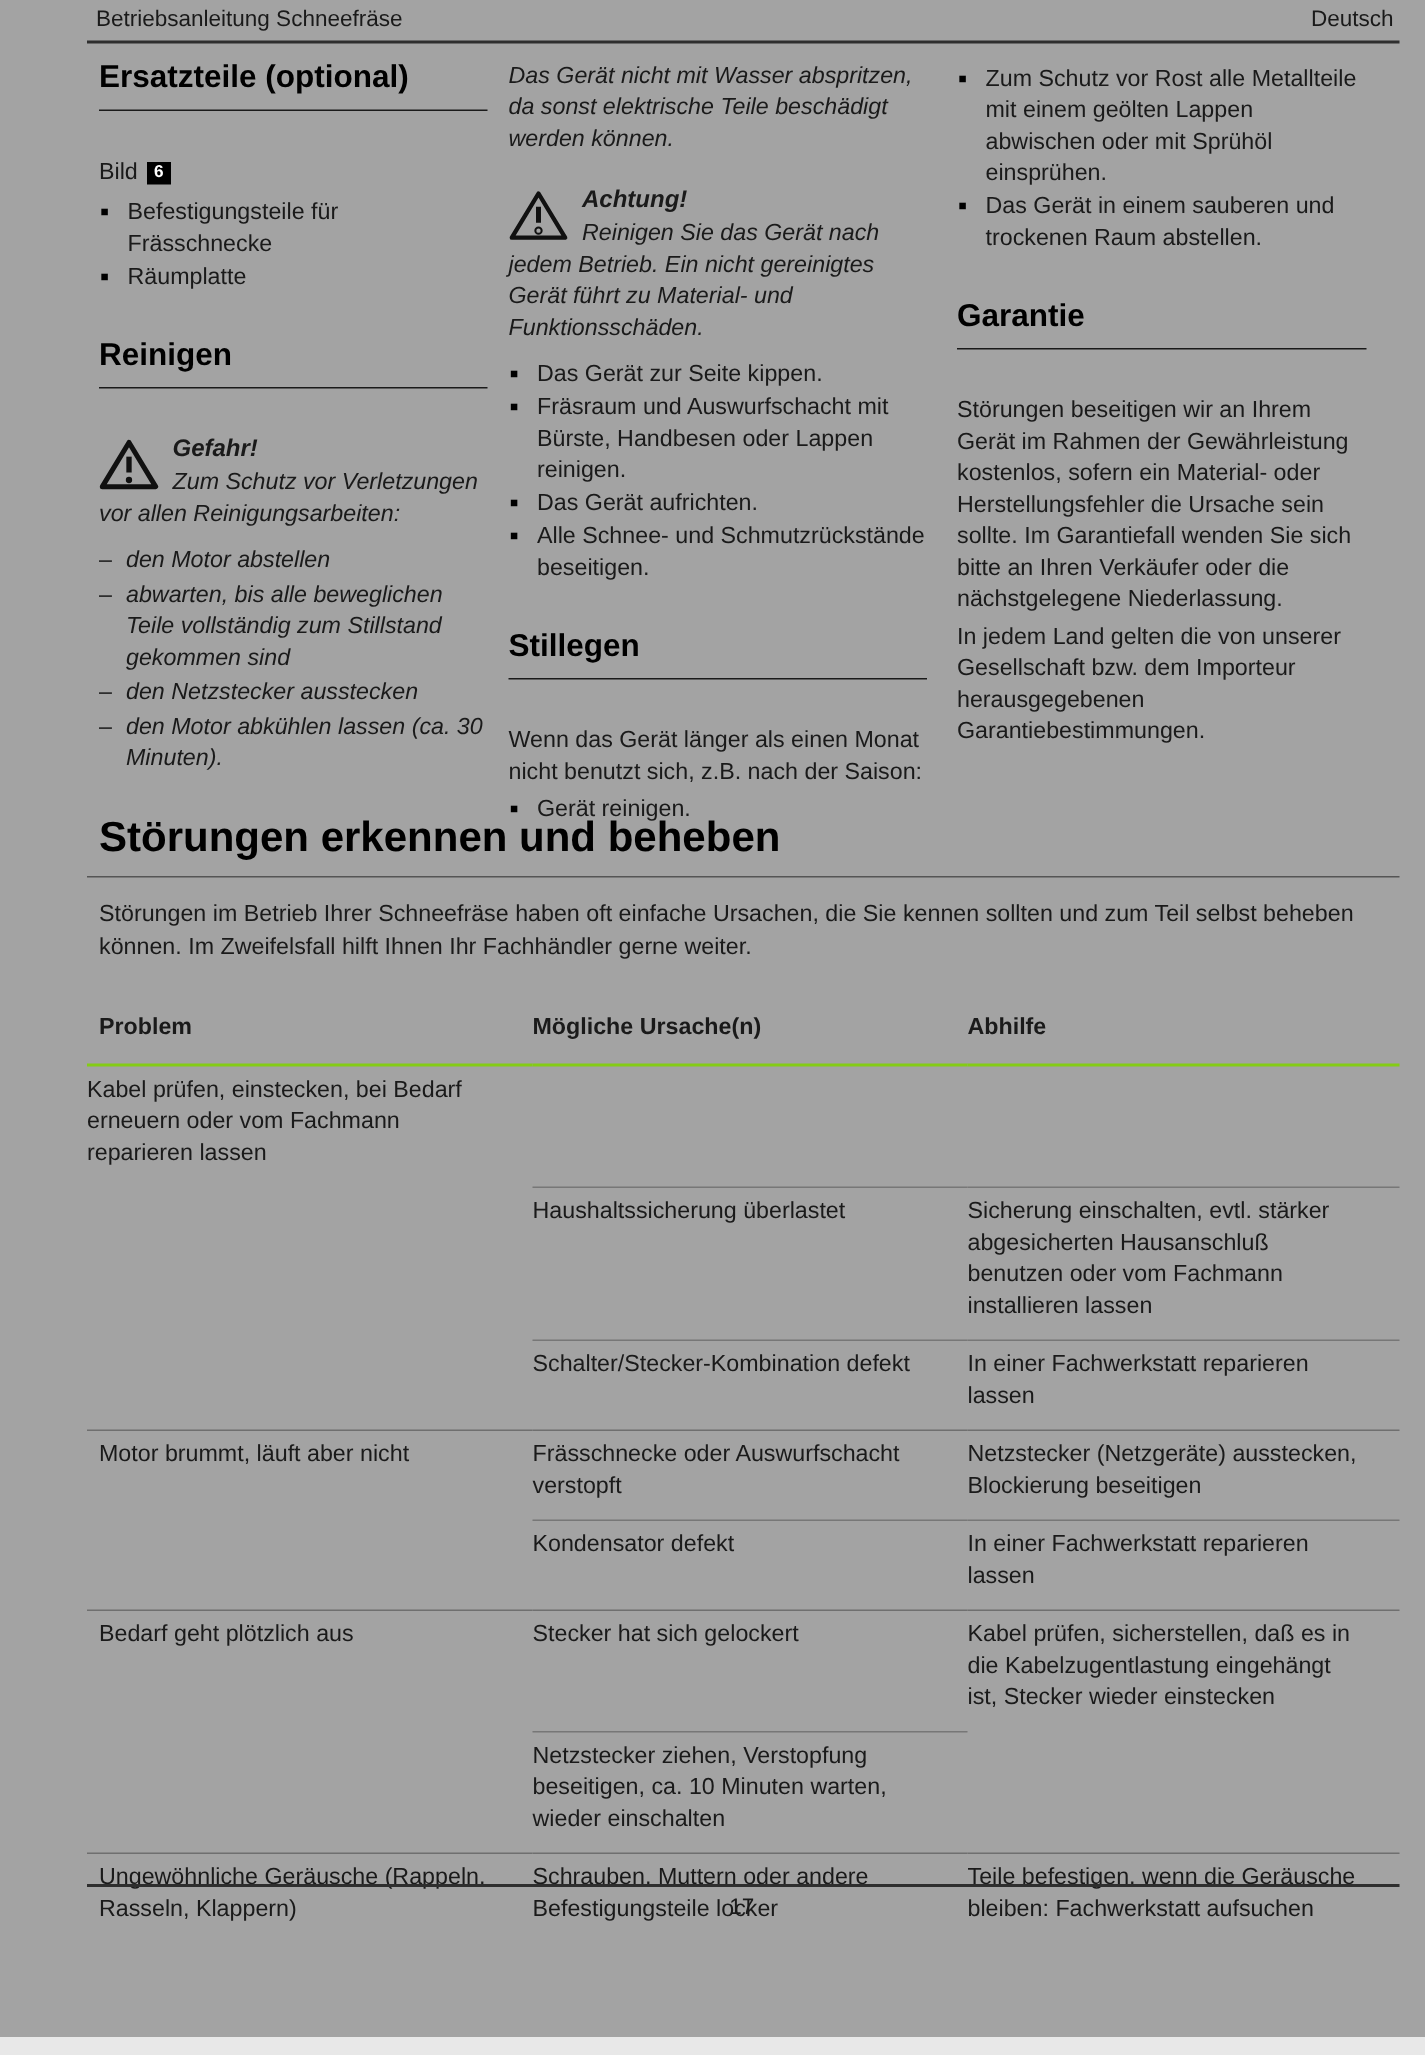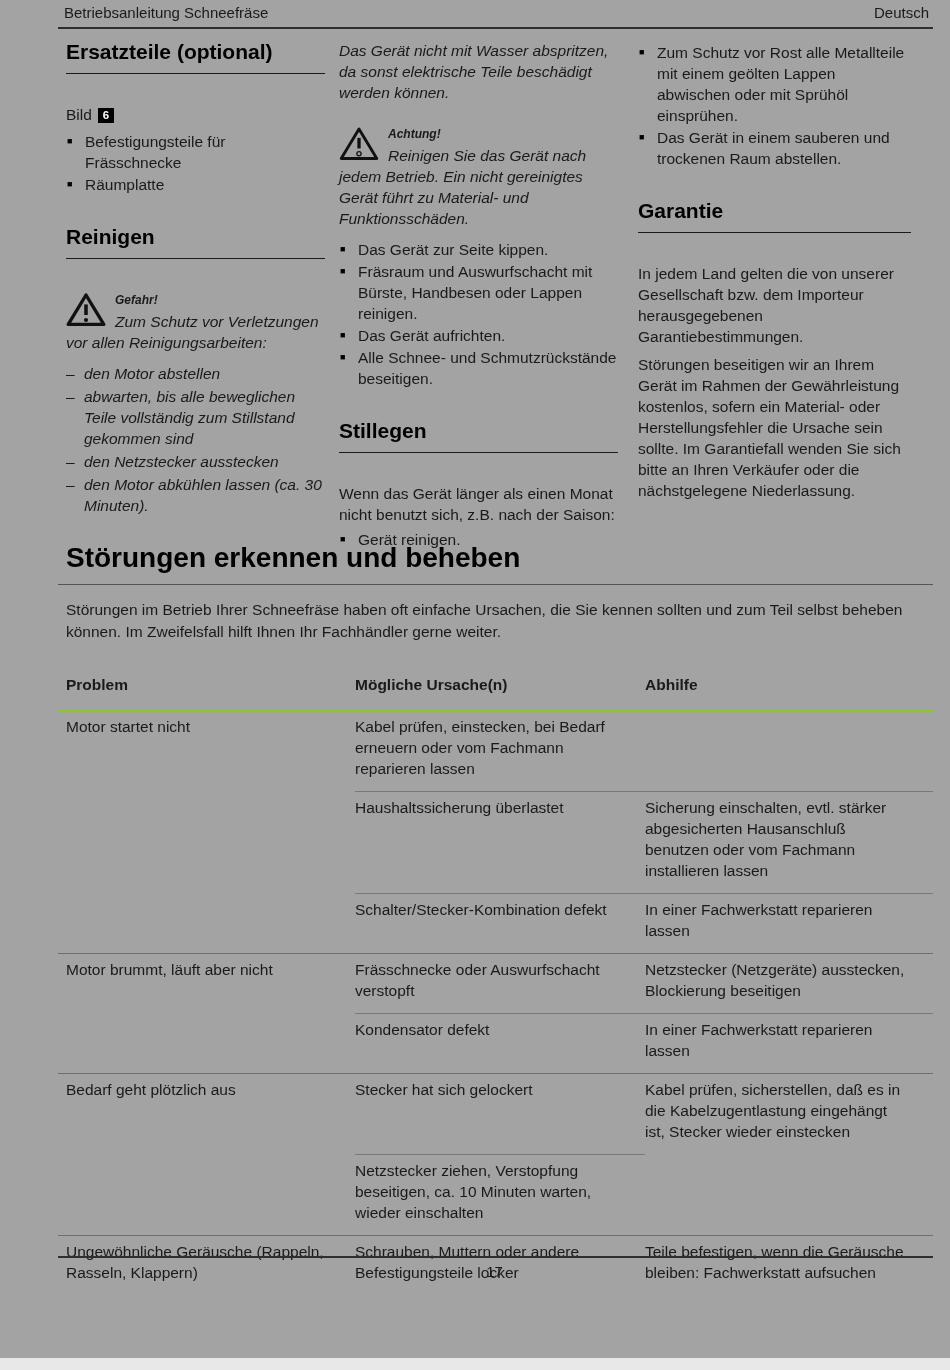--- a/index.html
+++ b/index.html
@@ -68,21 +68,21 @@
   .bild-badge {
     display: inline-block; background: #000; color: #fff;
     font-size: 11.5px; font-weight: bold; line-height: 15px;
     min-width: 16px; height: 15px; text-align: center;
     vertical-align: 1px; margin-left: 6px; padding: 0 2px;
   }
 
   
   .warnblock { margin: 20px 0 10px 0; }
   .warn-tri { float: left; width: 40px; height: 36px; margin: 3px 9px 2px 0; }
-  .warn-title { font-weight: bold; font-style: italic; font-size: 12px; line-height: 22px; }
+  .warn-title { font-weight: bold; font-style: italic; font-size: 16px; line-height: 22px; }
   .warn-body { font-style: italic; }
   .warnblock::after { content: ""; display: block; clear: both; }
 
   
   .trouble { position: absolute; top: 542px; left: 58px; right: 17px; }
   .trouble-head {
     font-size: 28px; font-weight: bold; color: #000;
     padding: 0 0 10px 8px;
     border-bottom: 1.5px solid #555;
     margin-bottom: 14px;
@@ -212,38 +212,37 @@
           <span>Zum Schutz vor Rost alle Metallteile mit einem geölten Lappen abwischen oder mit Sprühöl einsprühen.</span>
         </div>
         <div class="bitem">
           <span class="bmark">■</span>
           <span>Das Gerät in einem sauberen und trockenen Raum abstellen.</span>
         </div>
       </div>
 
       <h2 class="colhead spaced">Garantie</h2>
 
+      <p class="para">Störungen beseitigen wir an Ihrem Gerät im Rahmen der Gewährleistung kostenlos, sofern ein Material- oder Herstellungsfehler die Ursache sein sollte. Im Garantiefall wenden Sie sich bitte an Ihren Verkäufer oder die nächstgelegene Niederlassung.</p>
       <p class="para" style="margin-bottom:7px;">In jedem Land gelten die von unserer Gesellschaft bzw. dem Importeur herausgegebenen Garantiebestimmungen.</p>
-      <p class="para">Störungen beseitigen wir an Ihrem Gerät im Rahmen der Gewährleistung kostenlos, sofern ein Material- oder Herstellungsfehler die Ursache sein sollte. Im Garantiefall wenden Sie sich bitte an Ihren Verkäufer oder die nächstgelegene Niederlassung.</p>
     </div>
   </div>
 
   <div class="trouble">
     <div class="trouble-head">Störungen erkennen und beheben</div>
     <div class="trouble-intro">Störungen im Betrieb Ihrer Schneefräse haben oft einfache Ursachen, die Sie kennen sollten und zum Teil selbst beheben können. Im Zweifelsfall hilft Ihnen Ihr Fachhändler gerne weiter.</div>
 
     <div class="ttable">
       <div class="trow thead-row">
         <div class="tcell c1">Problem</div>
         <div class="tcell c2">Mögliche Ursache(n)</div>
         <div class="tcell c3">Abhilfe</div>
       </div>
 
       <div class="trow group-start">
-        <div class="tcell c1">Motor startet nicht</div>
         <div class="tcell c3">Kabel prüfen, einstecken, bei Bedarf erneuern oder vom Fachmann reparieren lassen</div>
       </div>
       <div class="trow sub-row">
         <div class="tcell c1"></div>
         <div class="tcell c2">Haushaltssicherung überlastet</div>
         <div class="tcell c3">Sicherung einschalten, evtl. stärker abgesicherten Hausanschluß benutzen oder vom Fachmann installieren lassen</div>
       </div>
       <div class="trow sub-row">
         <div class="tcell c1"></div>
         <div class="tcell c2">Schalter/Stecker-Kombination defekt</div>

